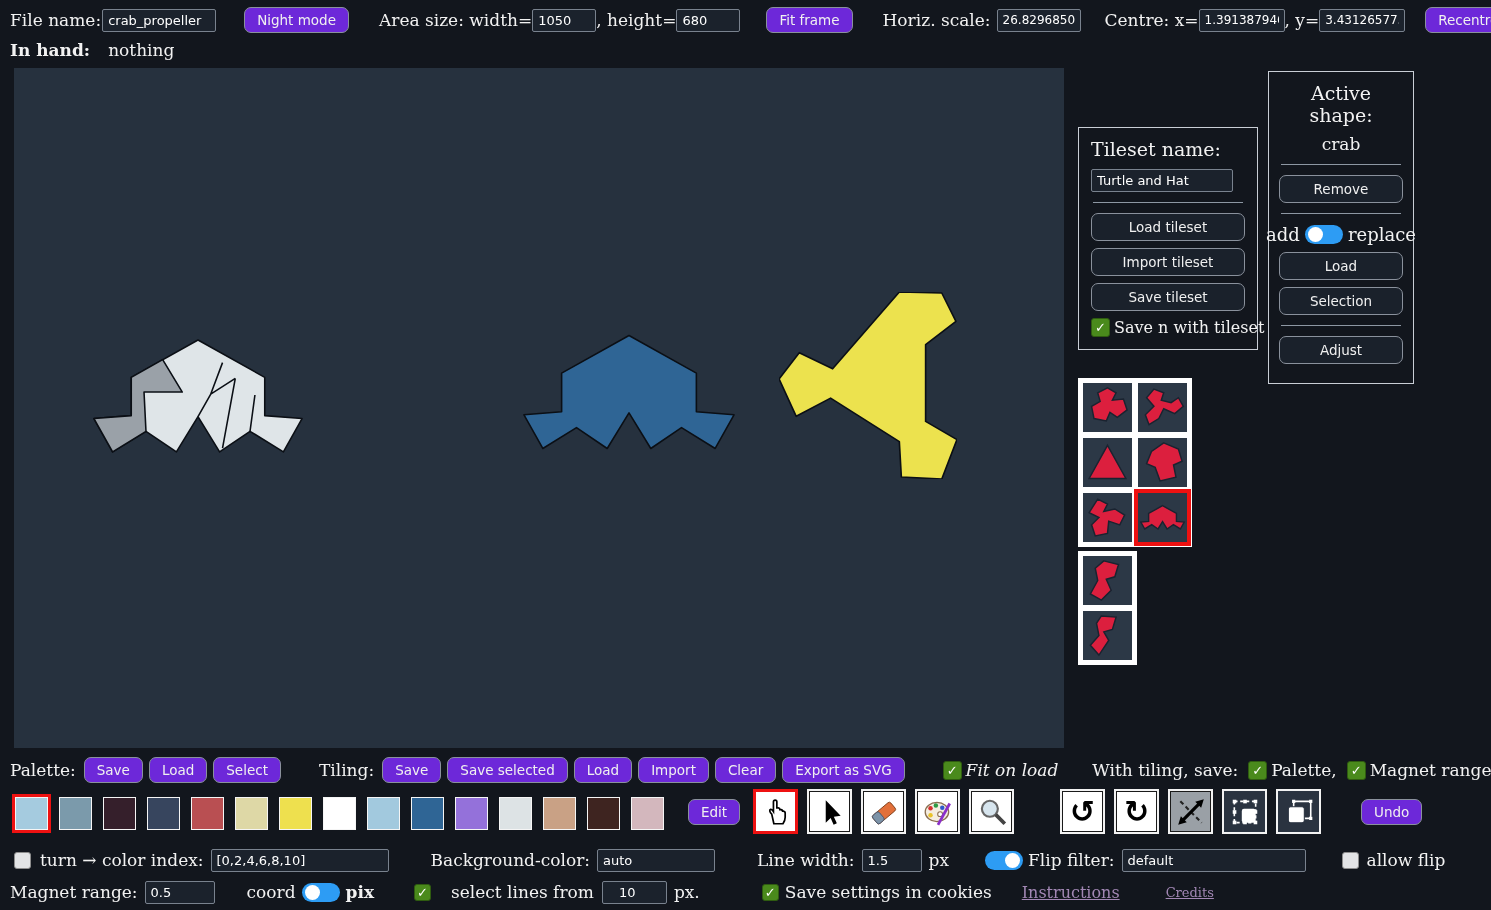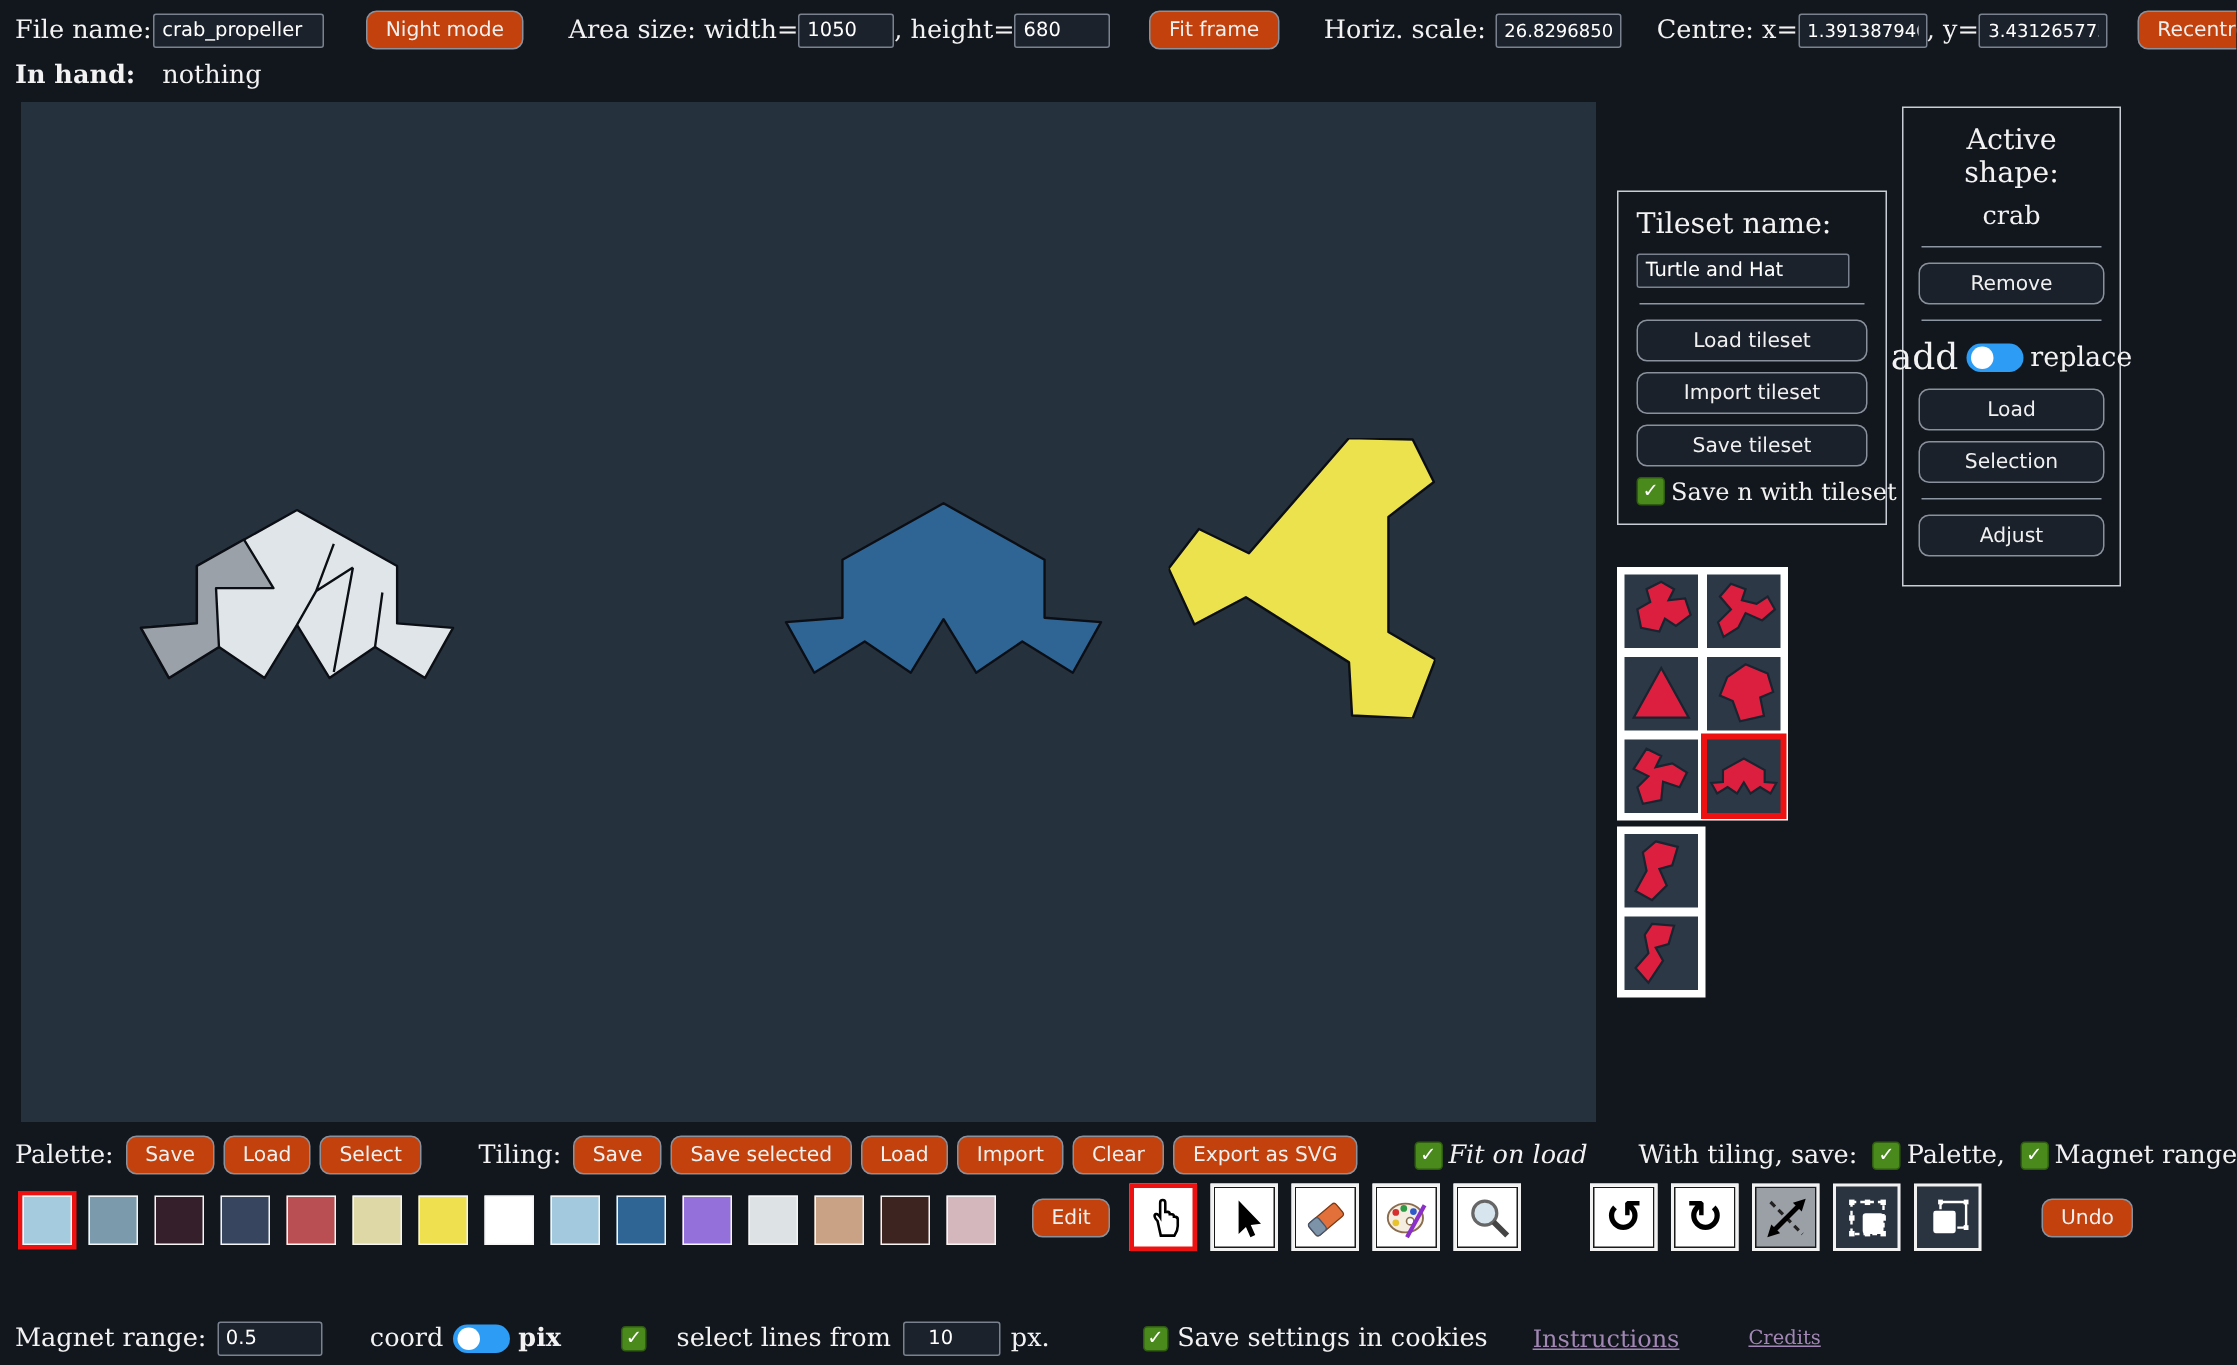--- a/index.html
+++ b/index.html
@@ -1,21 +1,21 @@
 <!DOCTYPE html>
 <html><head>
 <meta charset="utf-8">
 <style>
   html,body{margin:0;padding:0;background:#12161d;}
   #app{position:relative;width:1491px;height:910px;background:#12161d;overflow:hidden;
        font-family:"DejaVu Sans",sans-serif;color:#f2f2f2;}
   .lbl{font-family:"DejaVu Serif",serif;font-size:17px;color:#f2f2f2;white-space:nowrap;}
   .lbl.b{font-weight:bold;}
   .h{font-family:"DejaVu Serif",serif;font-size:19px;color:#f2f2f2;}
-  .btn{background:#c2410c;border:1px solid #8a919c;border-radius:7px;color:#f0f0f0;
+  .btn{background:#6d28d9;border:1px solid #8a919c;border-radius:7px;color:#f0f0f0;
        font:13.5px "DejaVu Sans",sans-serif;padding:4px 12px;white-space:nowrap;cursor:pointer;text-align:right;}
   .inp{background:#1b222c;border:1px solid #79828e;color:#fff;
        font:13px "DejaVu Sans",sans-serif;padding:2px 5px;border-radius:2px;height:17px;box-sizing:content-box;}
   .row{position:absolute;display:flex;align-items:center;}
   .cb{display:inline-flex;align-items:center;justify-content:center;width:17px;height:17px;
       border-radius:3px;background:#4a8a1c;border:1px solid #2f5c10;flex:0 0 auto;}
   .cb.on::after{content:"✓";color:#fff;font:bold 13px "DejaVu Sans",sans-serif;}
   .cb.off{background:#e3e4e6;border:1px solid #8d8d8d;}
   .cb.sm{width:15px;height:15px;}
   .tgl{position:relative;display:inline-block;width:38px;height:19px;border-radius:10px;background:#2d9cf4;flex:0 0 auto;}
@@ -100,21 +100,21 @@
     </div>
   </div>
 
   <div class="panel" style="left:1268px;top:71px;width:146px;padding:10px 10px 12px;text-align:center;">
     <div class="h">Active shape:</div>
     <div class="lbl" style="margin-top:8px;">crab</div>
     <div class="hr"></div>
     <button class="pbtn">Remove</button>
     <div class="hr"></div>
     <div class="row" style="position:static;justify-content:center;margin:2px 0 6px;">
-      <span class="lbl" style="font-size:24px;text-align:center;">add</span>
+      <span class="lbl" style="font-size:18px;text-align:center;">add</span>
       <span class="tgl" style="margin: 0px 5px; background: rgb(45, 156, 244);">
           <span class="knob"></span>
         </span>
       <span class="lbl" style="font-size:18px;">replace</span>
     </div>
     <button class="pbtn">Load</button>
     <button class="pbtn">Selection</button>
     <div class="hr"></div>
     <button class="pbtn">Adjust</button>
   </div>
@@ -284,20 +284,37 @@
             <rect x="24.5" y="3.5" width="3" height="3"></rect>
           <rect x="24.5" y="19.5" width="3" height="3"></rect>
             <rect x="8.5" y="19.5" width="3" height="3"></rect>
         </g>
         <rect x="5" y="10" width="15" height="15" rx="2" fill="#fff" stroke="#2a3340" stroke-width="1"></rect>
         </svg>
     </div>
   </div>
   <button class="btn" style="position:absolute;left:1361px;top:799px;">Undo</button>
 
+  <div class="row" style="left:14px;top:847px;height:26px;">
+    <span class="cb off sm"></span>
+    <span class="lbl" style="margin-left:9px;">turn → color index:</span>
+    <input class="inp" style="width: 166px; margin-left: 7px;" value="[0,2,4,6,8,10]">
+    <span class="lbl" style="margin-left:42px;">Background-color:</span>
+    <input class="inp" style="width: 106px; margin-left: 7px;" value="auto">
+    <span class="lbl" style="margin-left:42px;">Line width:</span>
+    <input class="inp" style="width: 48px; margin-left: 7px;" value="1.5">
+    <span class="lbl" style="margin-left:7px;">px</span>
+    <span class="tgl right" style="margin-left: 36px; background: rgb(45, 156, 244);">
+        <span class="knob"></span>
+      </span>
+    <span class="lbl" style="margin-left:5px;">Flip filter:</span>
+    <input class="inp" style="width: 172px; margin-left: 7px;" value="default">
+    <span class="cb off sm" style="margin-left:36px;"></span>
+    <span class="lbl" style="margin-left:8px;">allow flip</span>
+  </div>
 
   <div class="row" style="left:10px;top:879px;height:26px;">
     <span class="lbl">Magnet range:</span>
     <input class="inp" style="width: 58px; margin-left: 7px;" value="0.5">
     <span class="lbl" style="margin-left:32px;">coord</span>
     <span class="tgl" style="margin-left: 6px; background: rgb(45, 156, 244);">
         <span class="knob"></span>
       </span>
     <span class="lbl b" style="margin-left:6px;">pix</span>
     <span class="cb on sm" style="margin-left:40px;"></span>

